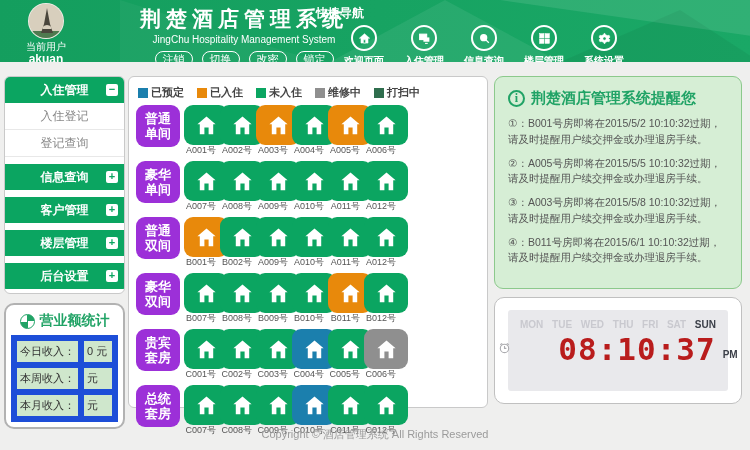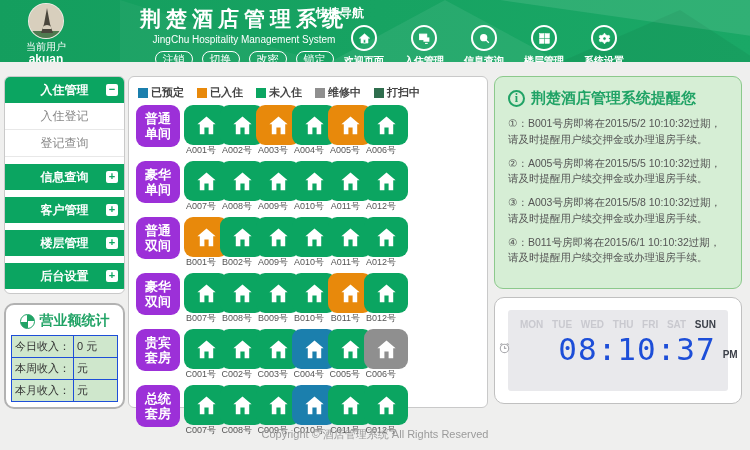--- a/index.html
+++ b/index.html
@@ -46,21 +46,21 @@
       color:#0ba561; font-size:11px; line-height:11px; font-weight:bold; text-align:center; }
   .submenu-item { height:27px; line-height:26px; text-align:center; font-size:12px; color:#888;
       border-bottom:1px solid #e8e8e8; cursor:pointer; background:#fff; }
 
   .revenue-card { margin-top:9px; background:#fff; border:2px solid #b2b2b2; border-radius:10px; padding:5px; }
   .revenue-title { display:flex; align-items:center; justify-content:center; gap:5px;
       color:#21a366; font-size:14px; font-weight:bold; margin:2px 0 5px; }
   .pie-icon { width:15px; height:15px; border-radius:50%; border:1px solid #21a366; flex:0 0 15px;
       background:conic-gradient(#21a366 0 90deg,#fff 90deg 180deg,#21a366 180deg 270deg,#fff 270deg 360deg); }
   .revenue-table { width:100%; border-collapse:collapse; }
-  .revenue-table td { border:1px solid #1d4ed8; background:#cfe7cc; font-size:11px; color:#333; padding:3px 3px; }
+  .revenue-table td { border:6px solid #1d4ed8; background:#cfe7cc; font-size:11px; color:#333; padding:3px 3px; }
   .revenue-table td.lbl { width:58px; white-space:nowrap; }
 
   
   .room-panel { position:absolute; left:128px; top:76px; width:360px; height:332px;
       background:#fff; border:1px solid #c9c9c9; border-radius:6px; padding:7px 5px 0 7px; }
   .legend { display:flex; gap:13px; margin:1px 0 5px 2px; }
   .legend-item { display:flex; align-items:center; gap:3px; font-size:11px; font-weight:bold; color:#444; }
   .legend-swatch { width:10px; height:10px; display:inline-block; }
 
   .room-row { display:flex; gap:4px; margin-bottom:6px; }
@@ -79,21 +79,21 @@
   .info-icon { width:17px; height:17px; border:2px solid #21a366; border-radius:50%; color:#21a366;
       font-size:12px; line-height:13px; font-weight:bold; text-align:center; flex:0 0 17px; font-family:"Liberation Serif",serif; }
   .reminder-item { font-size:10.5px; color:#555; line-height:1.5; margin-bottom:8px; }
 
   .clock-panel { margin-top:8px; background:#fff; border:1px solid #c0c0c0; border-radius:10px; height:107px; padding:12px 13px; }
   .clock-inner { background:#e9e9ec; border-radius:3px; height:100%; padding:9px 12px 0; }
   .clock-days { display:flex; justify-content:space-between; font-size:10px; font-weight:bold; color:#c9c9cf; }
   .clock-days .active { color:#3c4049; }
   .time-row { display:flex; align-items:center; justify-content:center; gap:7px; margin-top:1px; }
   .alarm-icon svg { width:13px; height:13px; stroke:#ababaf; fill:none; }
-  .clock-time { font-family:"DejaVu Sans Mono", monospace; font-size:31px; font-weight:normal; color:#1d4ed8; letter-spacing:1px;margin-left:40px; }
+  .clock-time { font-family:"DejaVu Sans Mono", monospace; font-size:31px; font-weight:bold; color:#b91c1c; letter-spacing:1px;margin-left:40px; }
   .meridiem { font-size:10px; font-weight:bold; color:#3c4049; align-self:flex-end; margin-bottom:7px; }
 
   footer { position:absolute; left:0; bottom:8px; width:100%; text-align:center; color:#9b9b9b; font-size:11px; }
 </style>
 </head>
 <body>
 
 <div class="page">
 
   <header>

